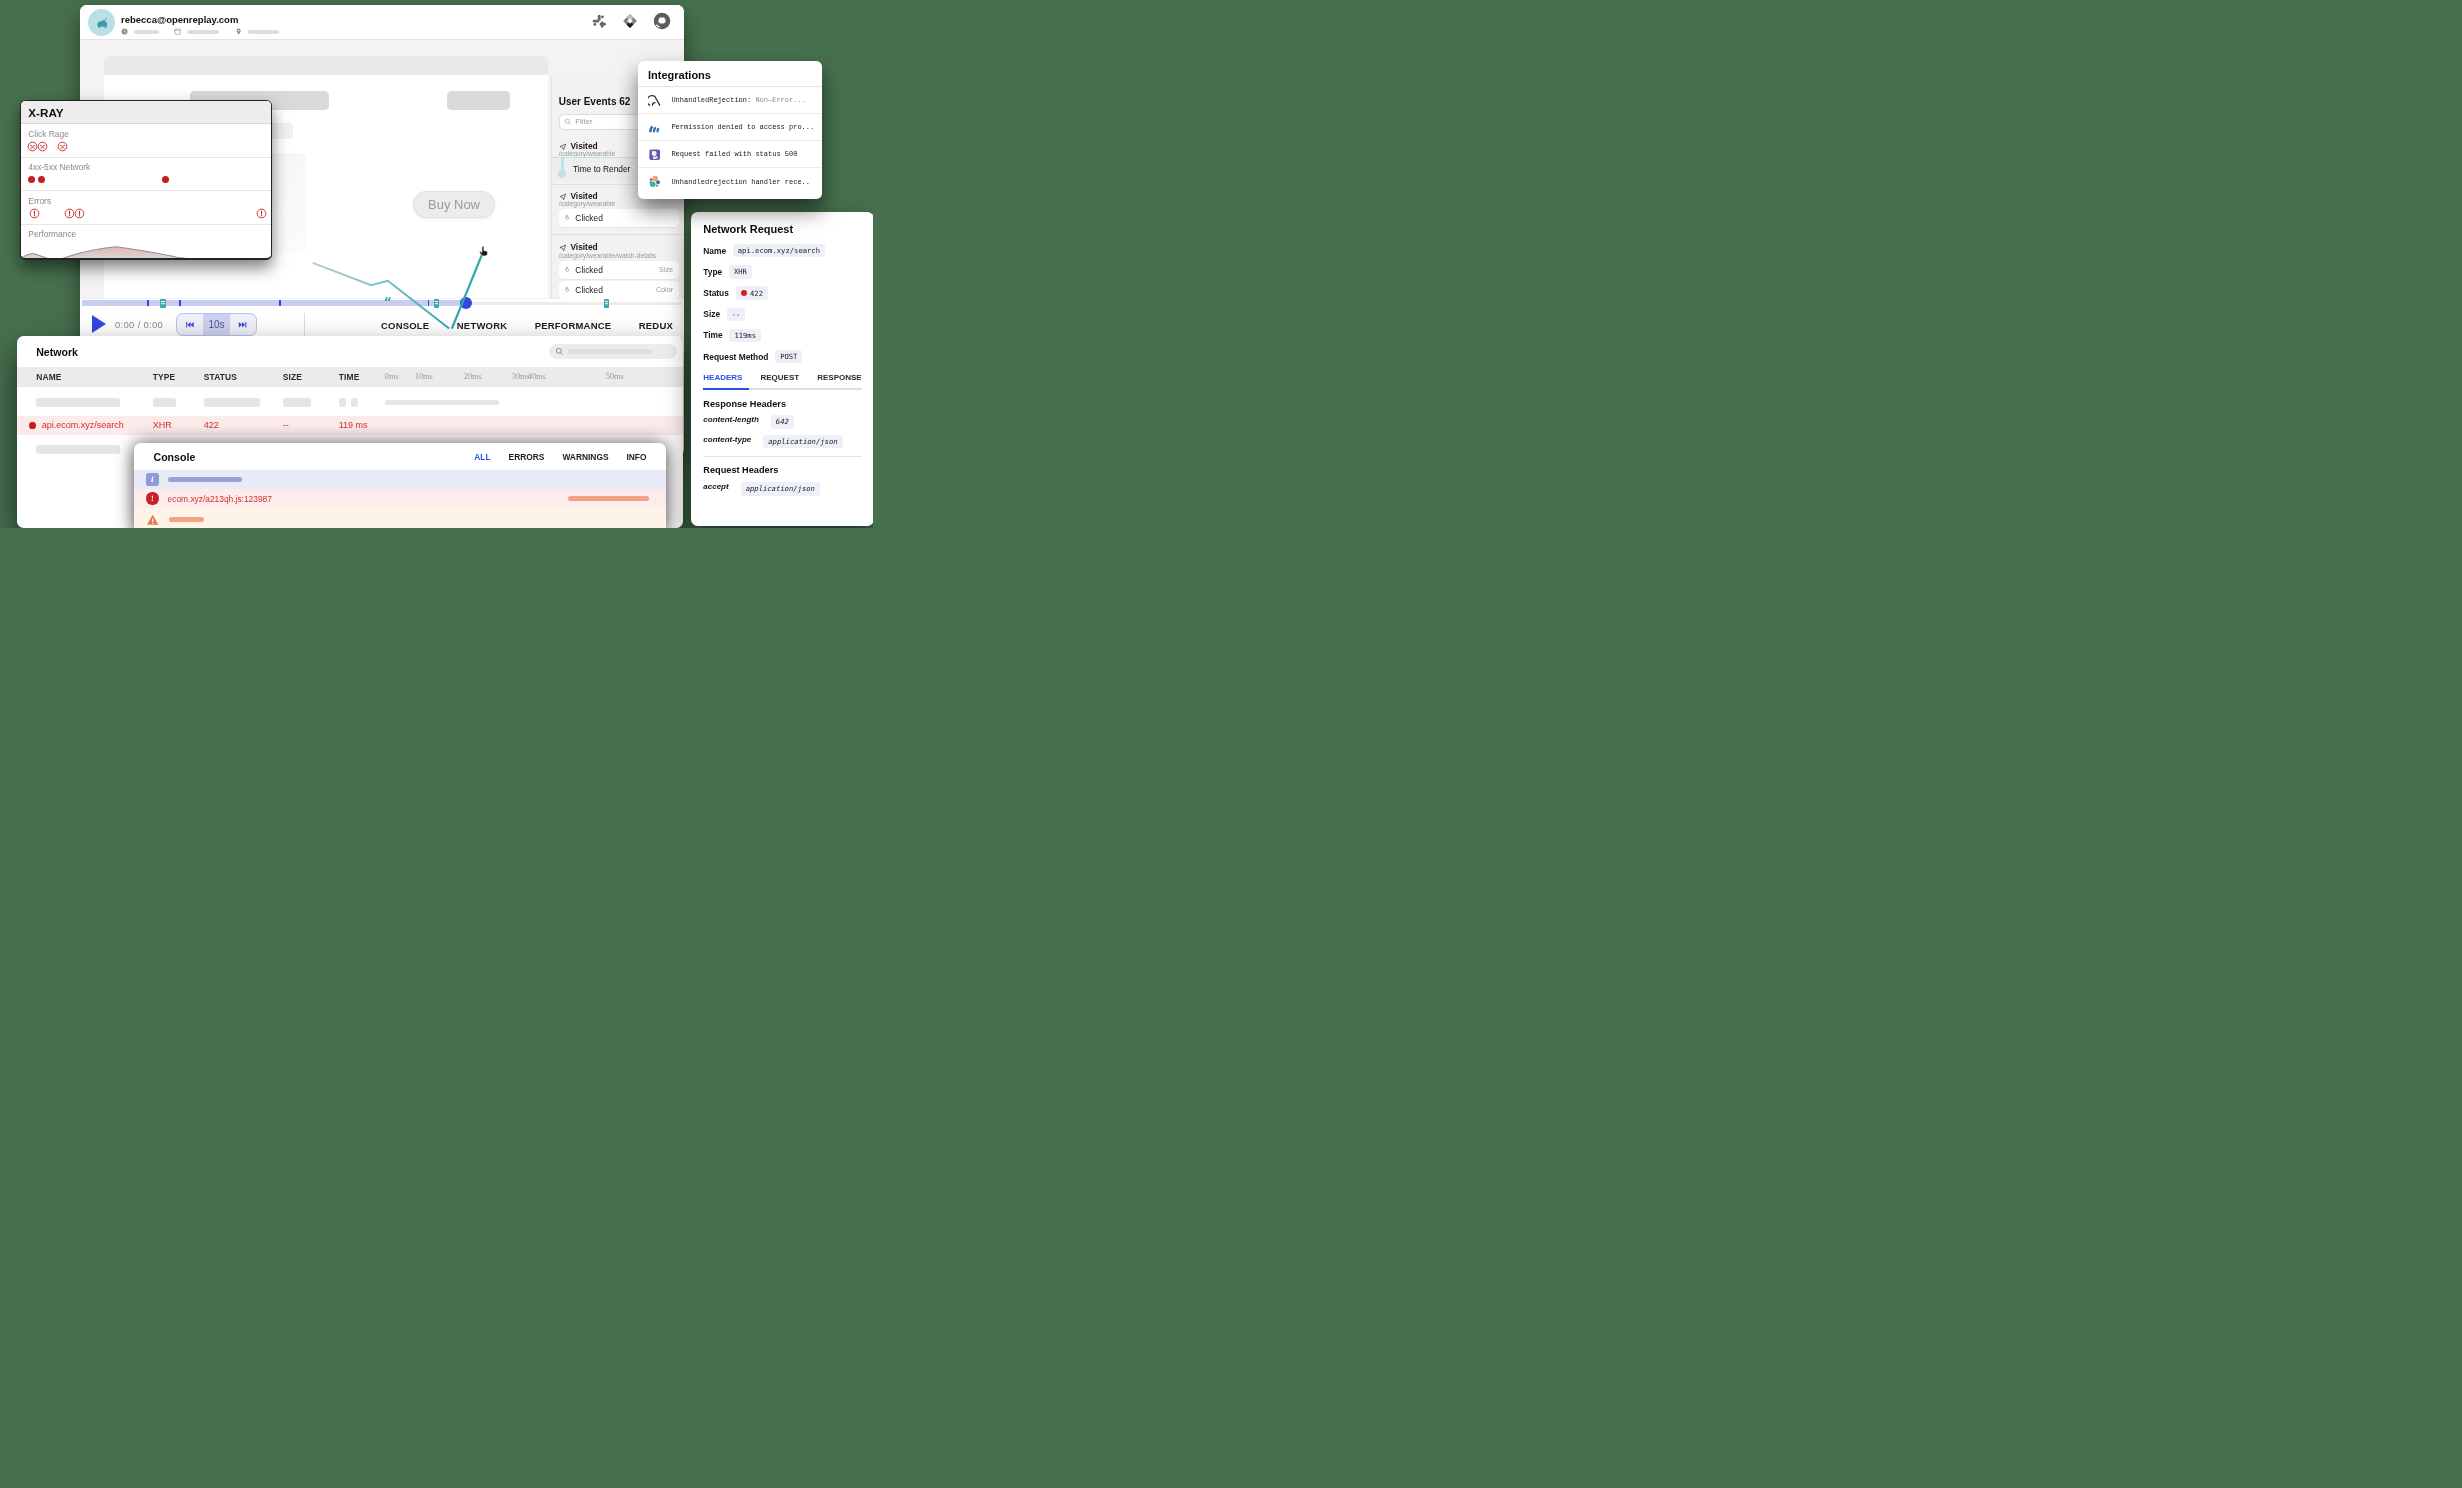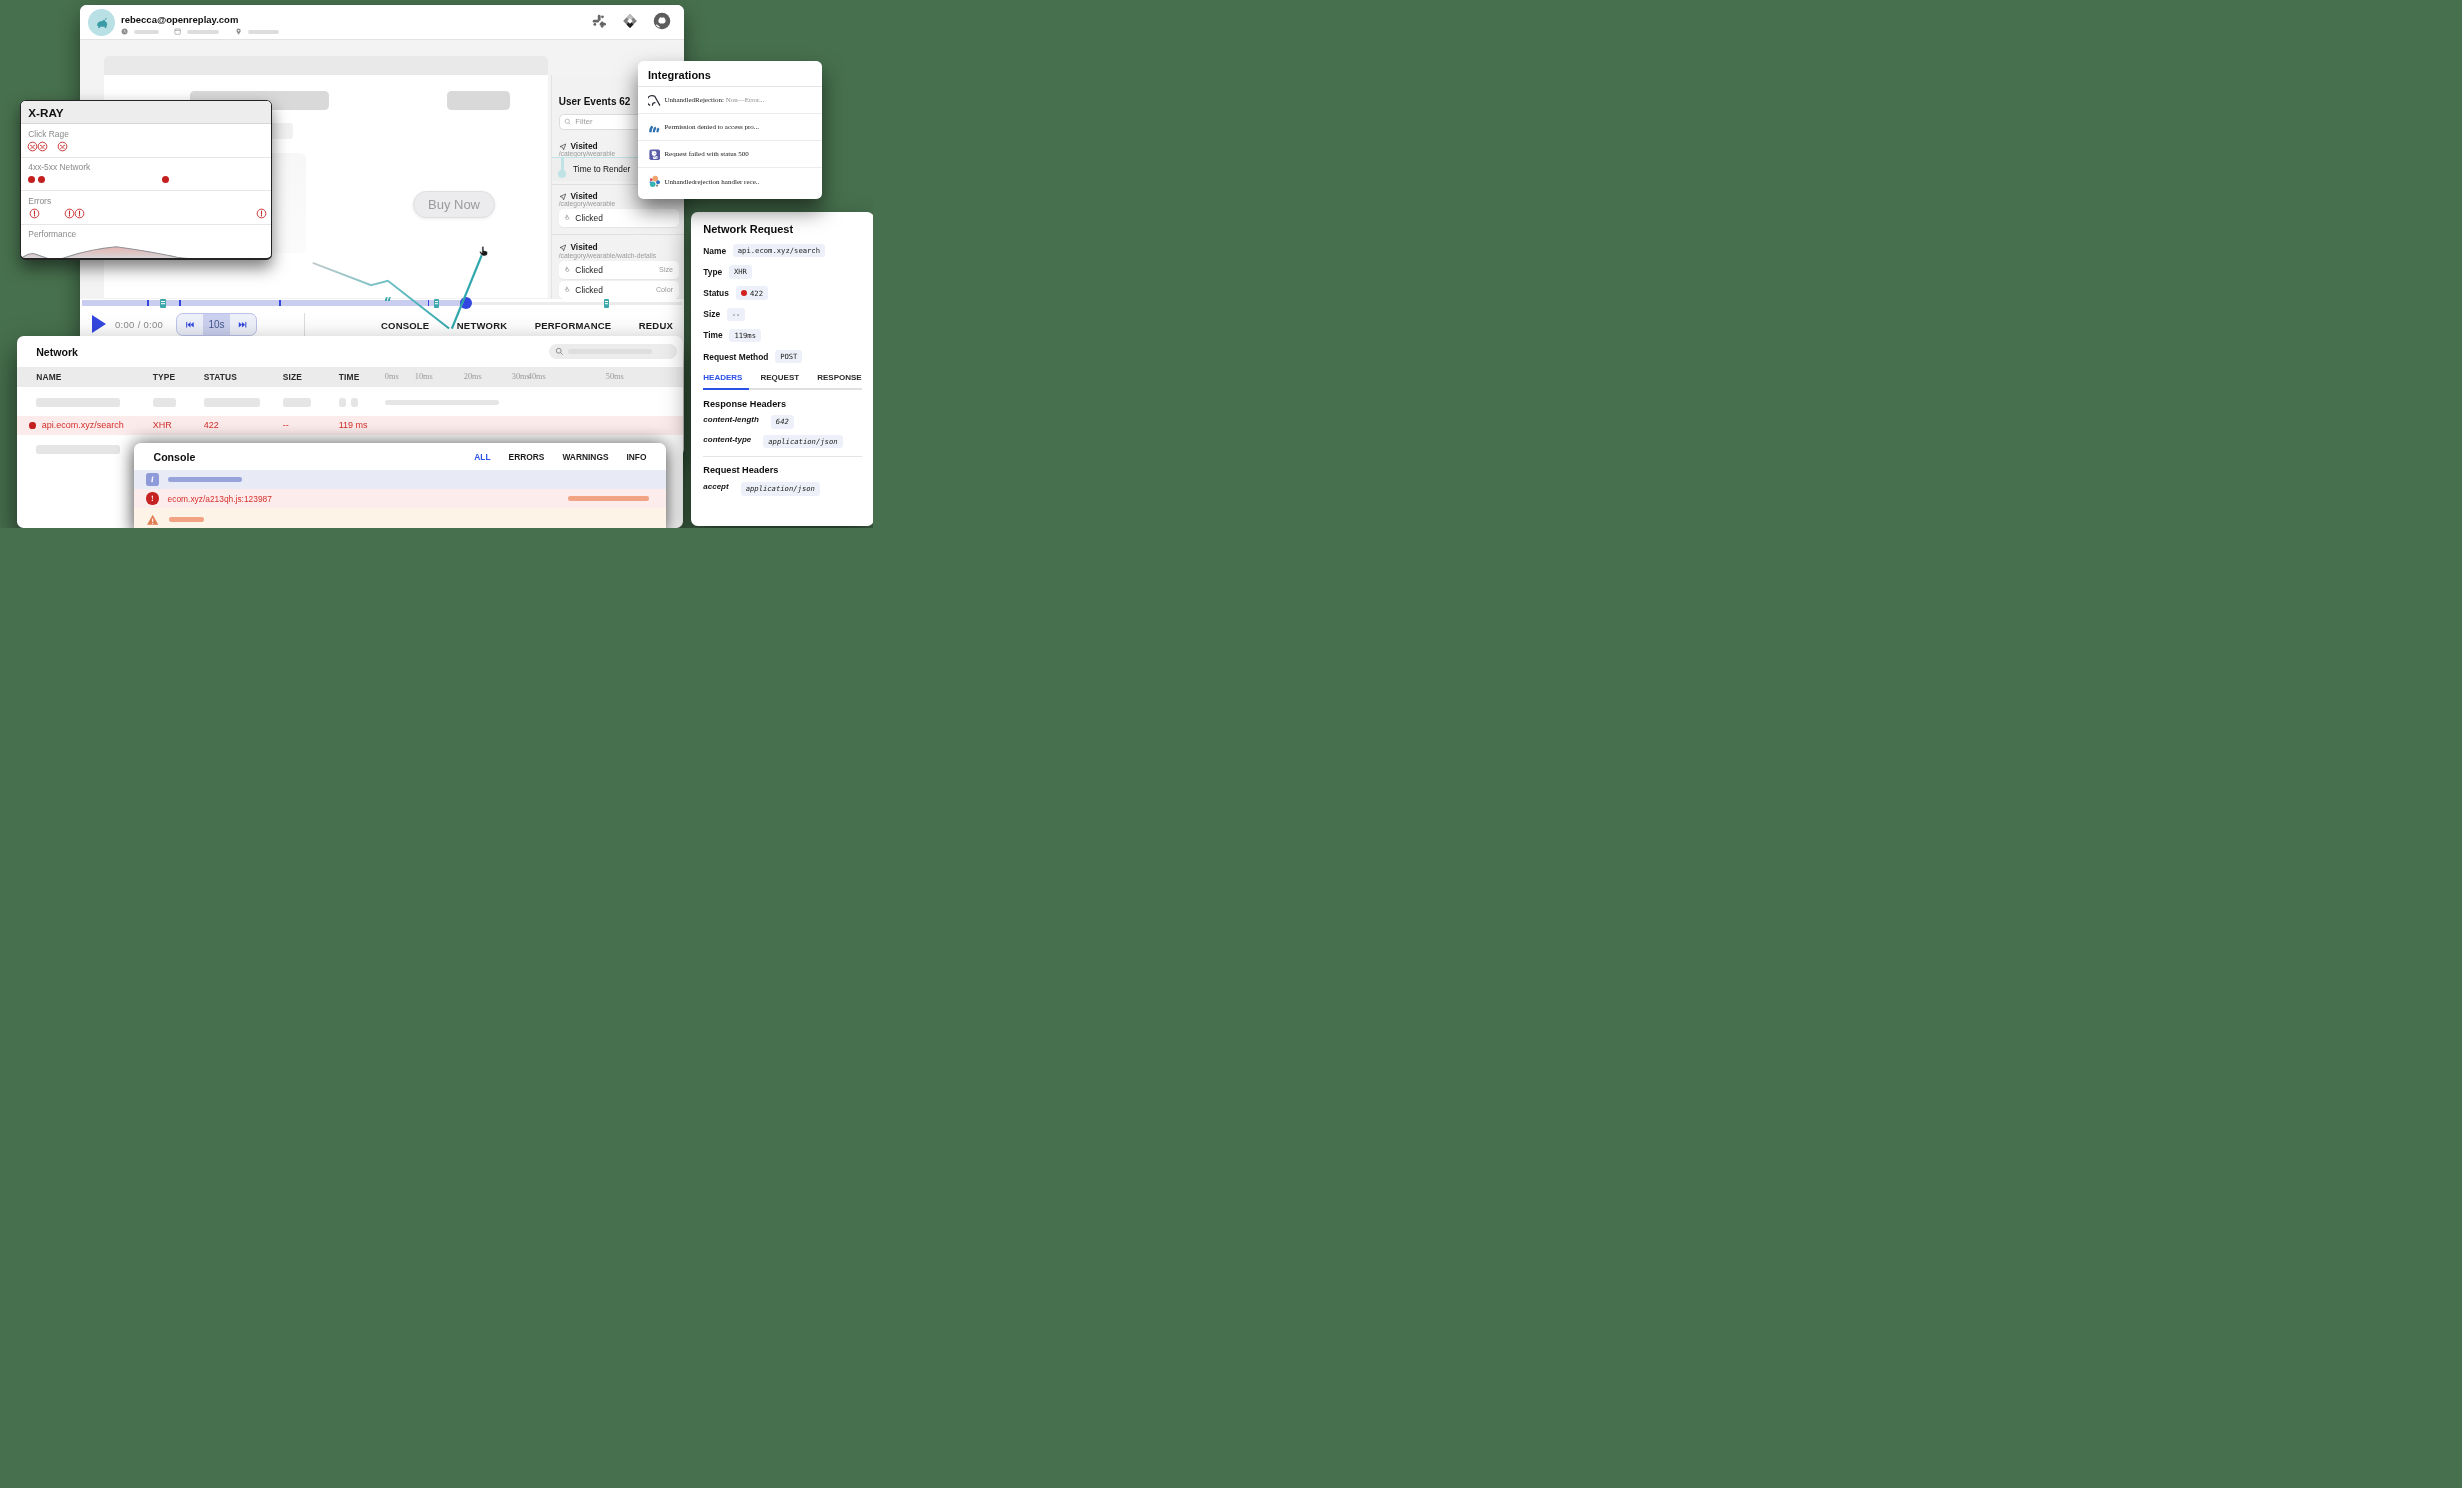--- a/index.html
+++ b/index.html
@@ -93,22 +93,22 @@
   .mk { position:absolute; top:1.7px; width:11px; height:11px; }
   .mk svg { width:100%; height:100%; display:block; }
   .mk-dot { width:7.2px; height:7.2px; border-radius:50%; background:#C41F1F; top:3.9px; }
   .xray-chart { position:relative; height:31px; }
   .xray-chart svg { position:absolute; left:0; bottom:0; }
 
   
   .integrations { left:638px; top:61px; width:184px; height:138px; border-radius:5.6px;
     box-shadow:0 11px 21px rgba(0,0,0,.55); z-index:8; overflow:hidden; }
   .int-title { padding:7.8px 10px 5.6px; font-size:11px; font-weight:700; color:#0c0c0c; border-bottom:0.6px solid #e4e4e4; }
-  .int-row { display:flex; align-items:center; gap:3px; padding:0 10px; height:27px; border-bottom:0.6px solid #ececec;
-    font-family:Liberation Serif, serif; font-size:7px; color:#161616; white-space:nowrap; }
+  .int-row { display:flex; align-items:center; gap:10px; padding:0 10px; height:27px; border-bottom:0.6px solid #ececec;
+    font-family:Liberation Mono, monospace; font-size:7px; color:#161616; white-space:nowrap; }
   .int-row .muted { color:#8a8a8a; }
   .int-row svg { flex:0 0 auto; }
 
   
   .network-panel { left:16.7px; top:336px; width:666px; height:192px; border-radius:6.7px;
     box-shadow:0 14.5px 31px rgba(0,0,0,.6); z-index:5; overflow:hidden; }
   .np-title { position:absolute; left:19.5px; top:10px; font-size:10.6px; font-weight:700; color:#0e0e0e; }
   .np-search { position:absolute; right:5.6px; top:7.8px; width:128px; height:15.6px; background:#ececec;
     border-radius:7.8px; display:flex; align-items:center; gap:4.5px; padding:0 5.6px; }
   .np-search .bar { width:84px; height:5.6px; background:#dedede; border-radius:2.8px; }

